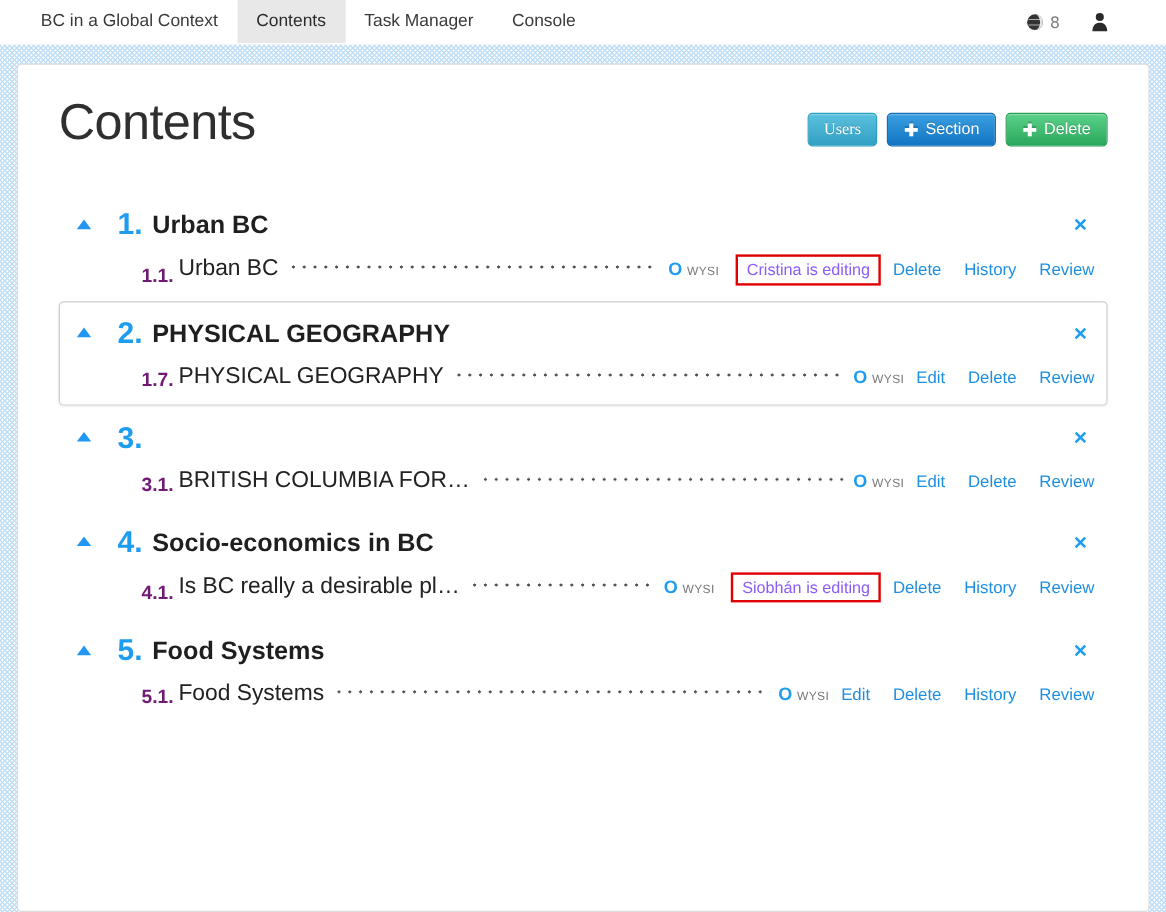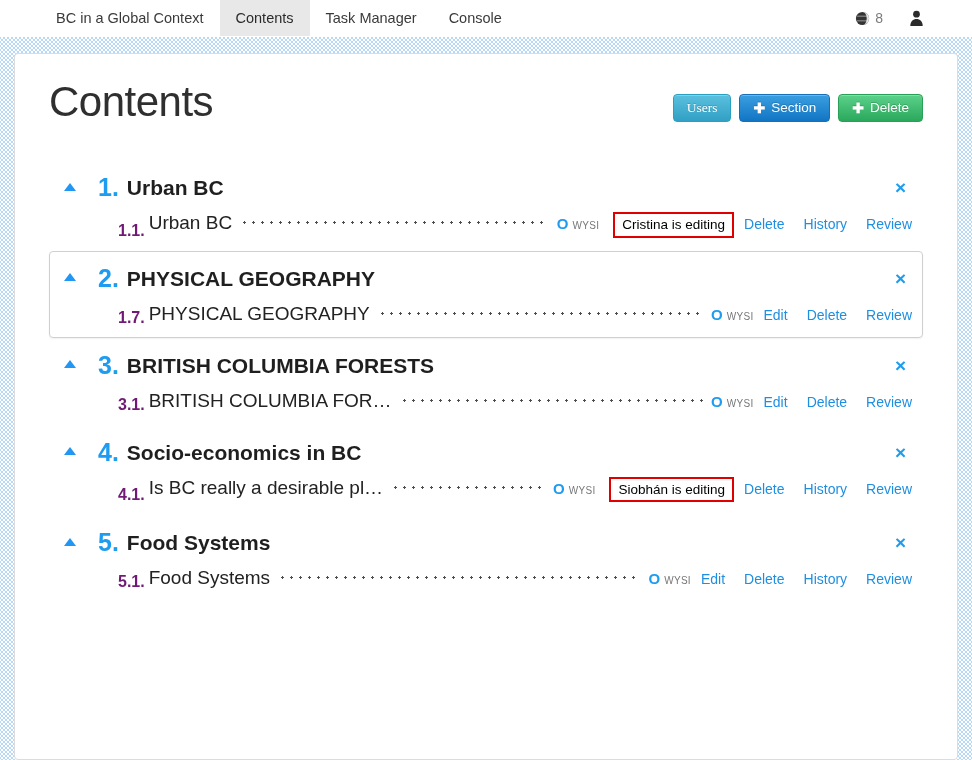--- a/index.html
+++ b/index.html
@@ -19,21 +19,21 @@
     background-color: #b8d9f5;
   }
 
   
   .tabbar {
     position: relative;
     height: 37px;
     background: #ffffff;
     display: flex;
     align-items: stretch;
-    padding-left: 40px;
+    padding-left: 18px;
     border-bottom: 1px solid #ffffff;
   }
   .tab {
     display: flex;
     align-items: center;
     padding: 0 16px;
     font-size: 14.5px;
     color: #3a3a3a;
     cursor: pointer;
     white-space: nowrap;
@@ -219,21 +219,21 @@
     font-size: 15px;
     font-weight: 600;
   }
   .wysi-label {
     color: #777777;
     font-size: 10px;
     letter-spacing: 0.3px;
   }
   .editing-badge {
     border: 2px solid #e00000;
-    color: #000000;
+    color: #8b5cf6;
     font-size: 13.5px;
     padding: 3px 7px;
     margin-left: 14px;
     white-space: nowrap;
     line-height: 1.15;
   }
   .action-links {
     margin-left: 10px;
     display: flex;
     gap: 19px;
@@ -354,21 +354,20 @@
               <span class="action-link">Review</span>
             </span>
           </div>
         </div>
         <div class="chapter">
           <div class="chapter-head">
             <div class="caret">
               <div class="caret-tri"></div>
             </div>
             <span class="chap-num">3.</span>
-            <span class="chap-title">BRITISH COLUMBIA FORESTS</span>
             <span class="chap-close">×</span>
           </div>
           <div class="section-row">
             <span class="sec-num">3.1.</span>
             <span class="sec-title">BRITISH COLUMBIA FOR…</span>
             <span class="leader"></span>
             <span class="wysi-group">
               <span class="wysi-o">O</span>
               <span class="wysi-label">WYSI</span>
             </span>

